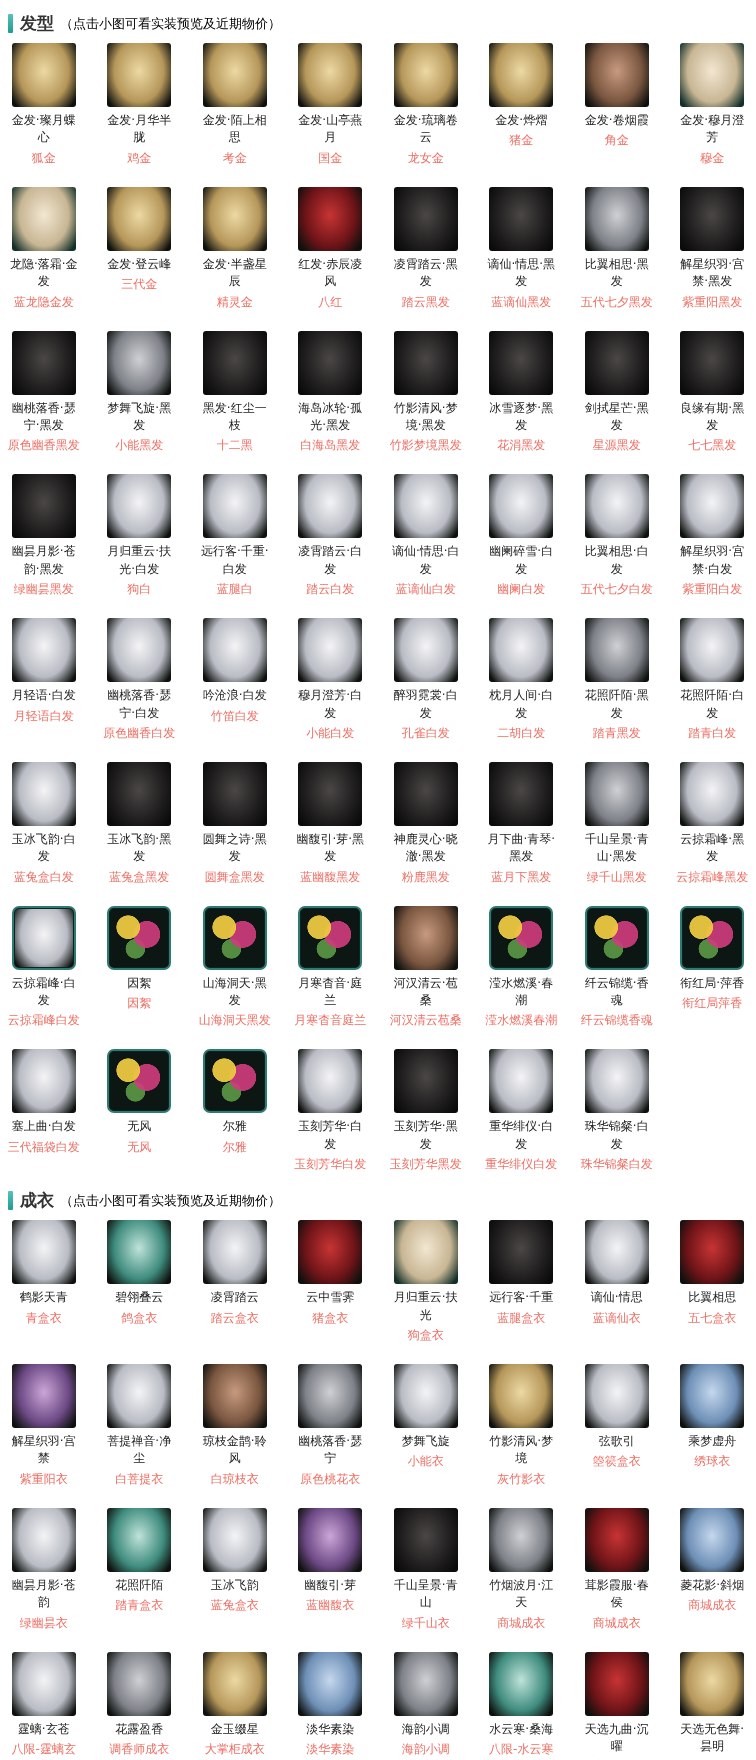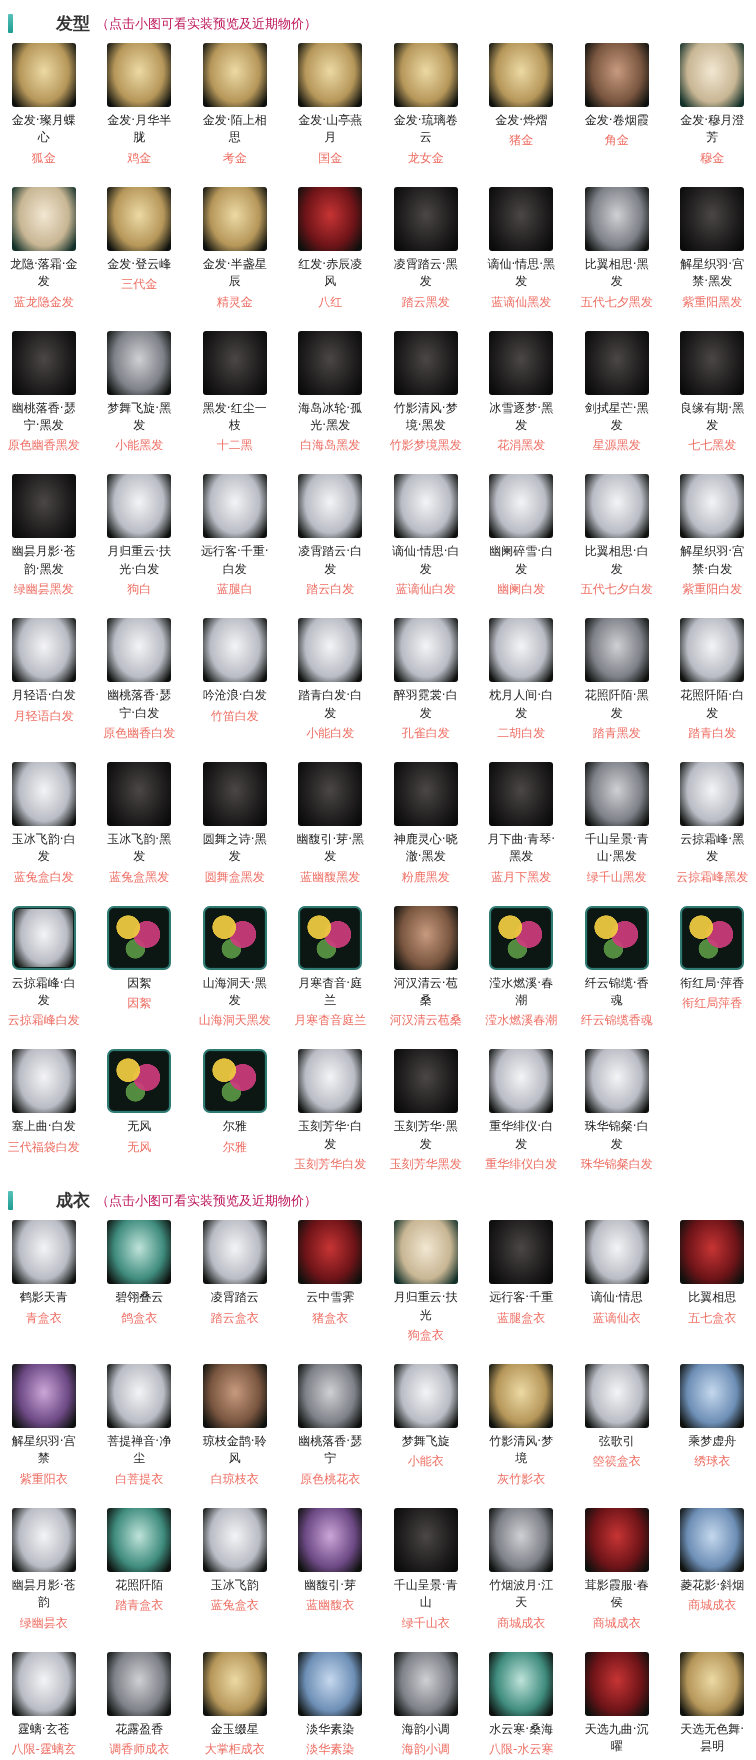--- a/index.html
+++ b/index.html
@@ -10,22 +10,22 @@
     color:#333;
   }
   .page { width:756px; padding:10px 6px 8px 6px; }
 
   
   .sec-header { display:flex; align-items:center; margin:4px 0 10px 2px; }
   .accent-bar {
     width:5px; height:19px; margin-right:7px; border-radius:1px;
     background:linear-gradient(180deg,#57c2b9,#1e9c92);
   }
-  .sec-title { font-size:17px; font-weight:bold; color:#333; line-height:1;margin-left:36px; }
-  .sec-sub { font-size:13px; color:#be185d; margin-left:6px; line-height:1; }
+  .sec-title { font-size:17px; font-weight:bold; color:#333; line-height:1; }
+  .sec-sub { font-size:13px; color:#000000; margin-left:6px; line-height:1; }
 
   
   .grid {
     display:grid;
     grid-template-columns:repeat(8, 1fr);
     column-gap:2px; row-gap:16px;
     align-items:start; justify-items:center;
     margin-bottom:18px;
     gap:20px;
   }
@@ -253,21 +253,21 @@
           <div class="t-title">幽桃落香·瑟宁·白发</div>
           <div class="t-label">原色幽香白发</div>
         </div>
         <div class="cell">
           <div class="thumb s-white"></div>
           <div class="t-title">吟沧浪·白发</div>
           <div class="t-label">竹笛白发</div>
         </div>
         <div class="cell">
           <div class="thumb s-white"></div>
-          <div class="t-title">踏青白发·白发</div>
+          <div class="t-title">穆月澄芳·白发</div>
           <div class="t-label">小能白发</div>
         </div>
         <div class="cell">
           <div class="thumb s-white"></div>
           <div class="t-title">醉羽霓裳·白发</div>
           <div class="t-label">孔雀白发</div>
         </div>
         <div class="cell">
           <div class="thumb s-white"></div>
           <div class="t-title">枕月人间·白发</div>

